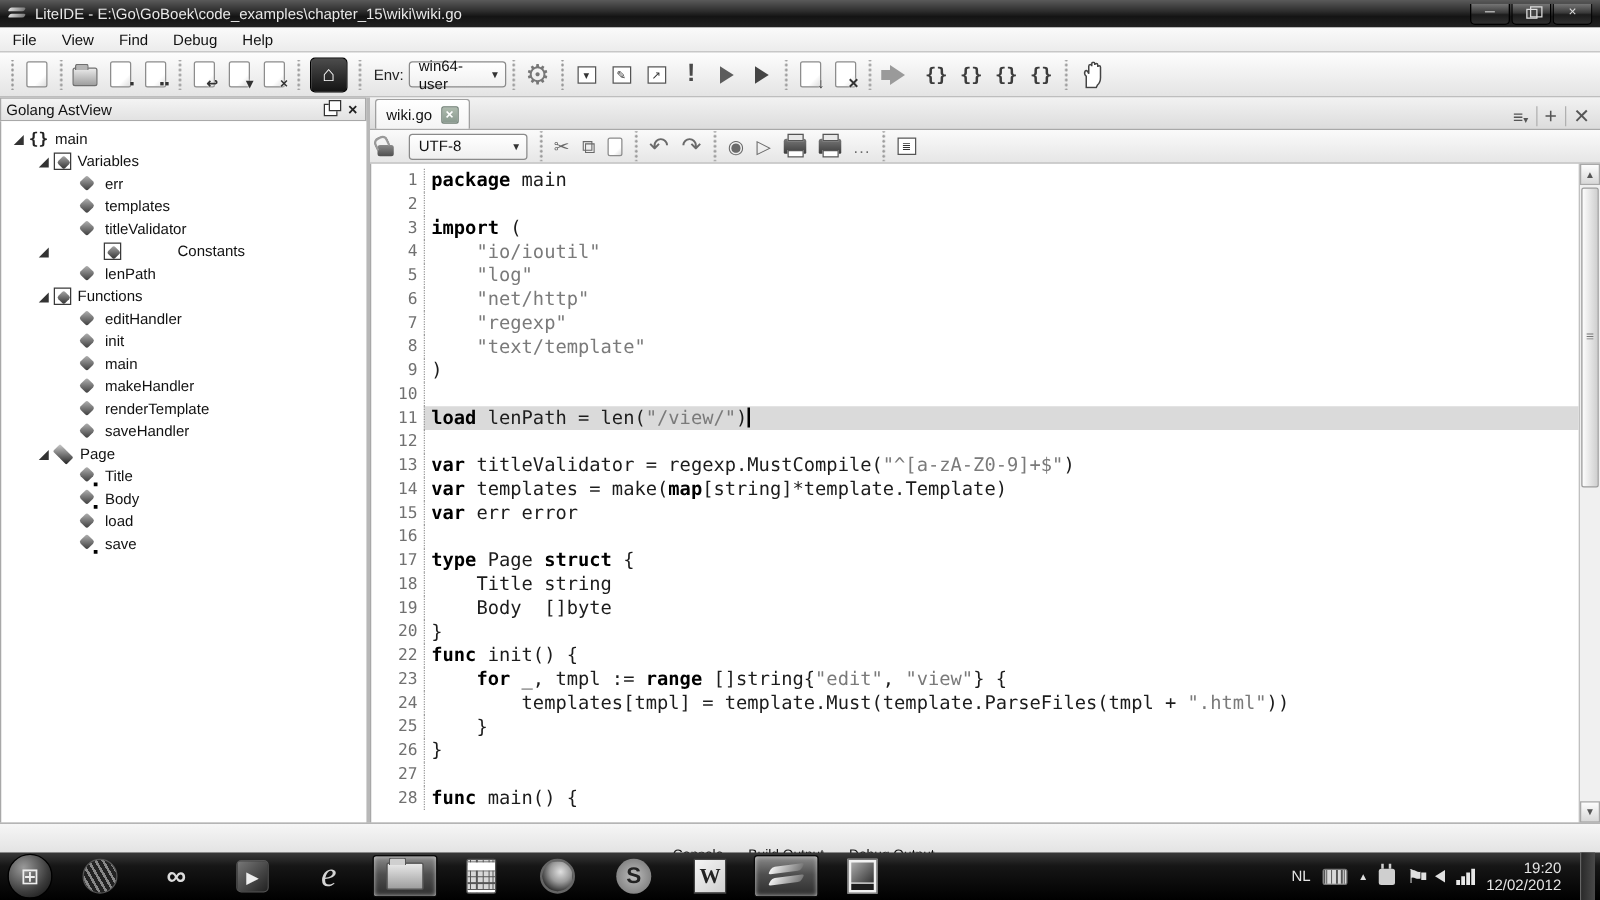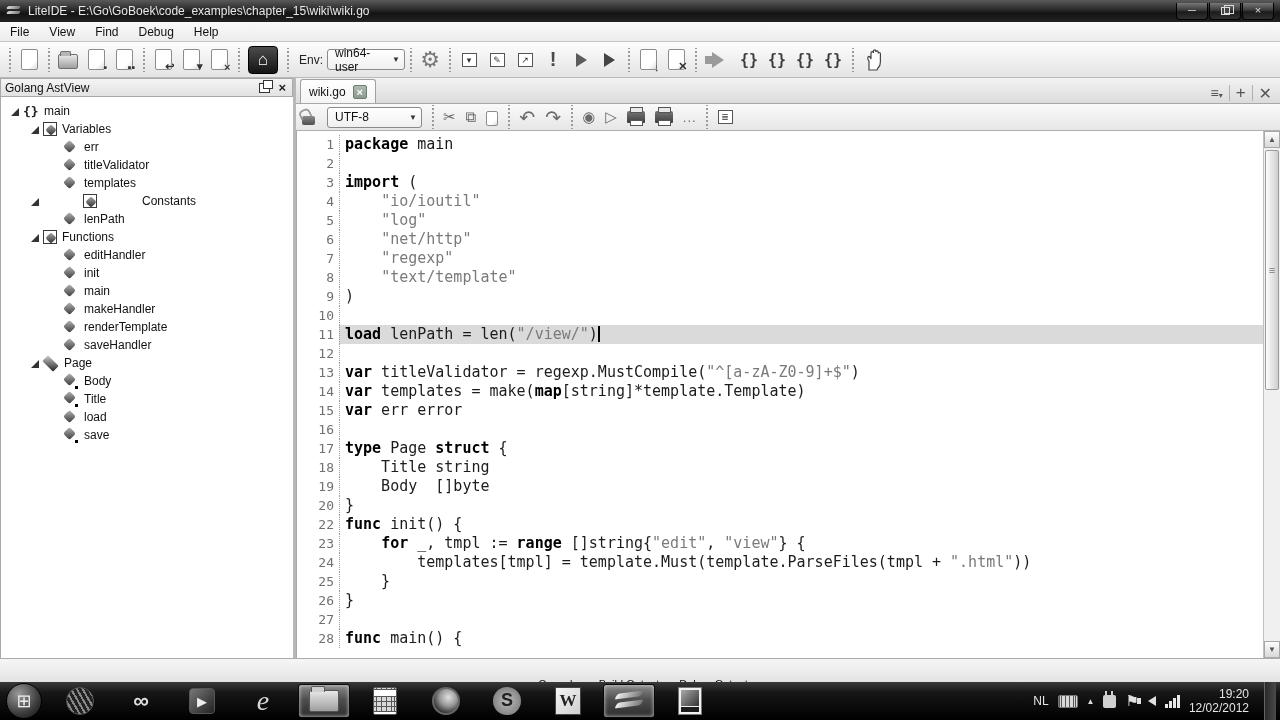--- a/index.html
+++ b/index.html
@@ -329,26 +329,26 @@
         <span>Variables</span>
       </div>
       <div class="trow" style="padding-left: 48px;">
         <span class="texp"></span>
         <span class="tico ico-diamond"></span>
         <span>err</span>
       </div>
       <div class="trow" style="padding-left: 48px;">
         <span class="texp"></span>
         <span class="tico ico-diamond"></span>
+        <span>templates</span>
+      </div>
+      <div class="trow" style="padding-left: 48px;">
+        <span class="texp"></span>
+        <span class="tico ico-diamond"></span>
         <span>titleValidator</span>
-      </div>
-      <div class="trow" style="padding-left: 48px;">
-        <span class="texp"></span>
-        <span class="tico ico-diamond"></span>
-        <span>templates</span>
       </div>
       <div class="trow" style="padding-left: 28px; gap: 40px;">
         <span class="texp open"></span>
         <span class="tico ico-group"></span>
         <span>Constants</span>
       </div>
       <div class="trow" style="padding-left: 48px;">
         <span class="texp"></span>
         <span class="tico ico-diamond"></span>
         <span>lenPath</span>
@@ -389,26 +389,26 @@
         <span>saveHandler</span>
       </div>
       <div class="trow" style="padding-left: 28px;">
         <span class="texp open"></span>
         <span class="tico ico-type"></span>
         <span>Page</span>
       </div>
       <div class="trow" style="padding-left: 48px;">
         <span class="texp"></span>
         <span class="tico ico-diamond-dot"></span>
+        <span>Title</span>
+      </div>
+      <div class="trow" style="padding-left: 48px;">
+        <span class="texp"></span>
+        <span class="tico ico-diamond-dot"></span>
         <span>Body</span>
-      </div>
-      <div class="trow" style="padding-left: 48px;">
-        <span class="texp"></span>
-        <span class="tico ico-diamond-dot"></span>
-        <span>Title</span>
       </div>
       <div class="trow" style="padding-left: 48px;">
         <span class="texp"></span>
         <span class="tico ico-diamond"></span>
         <span>load</span>
       </div>
       <div class="trow" style="padding-left: 48px;">
         <span class="texp"></span>
         <span class="tico ico-diamond-dot"></span>
         <span>save</span>

